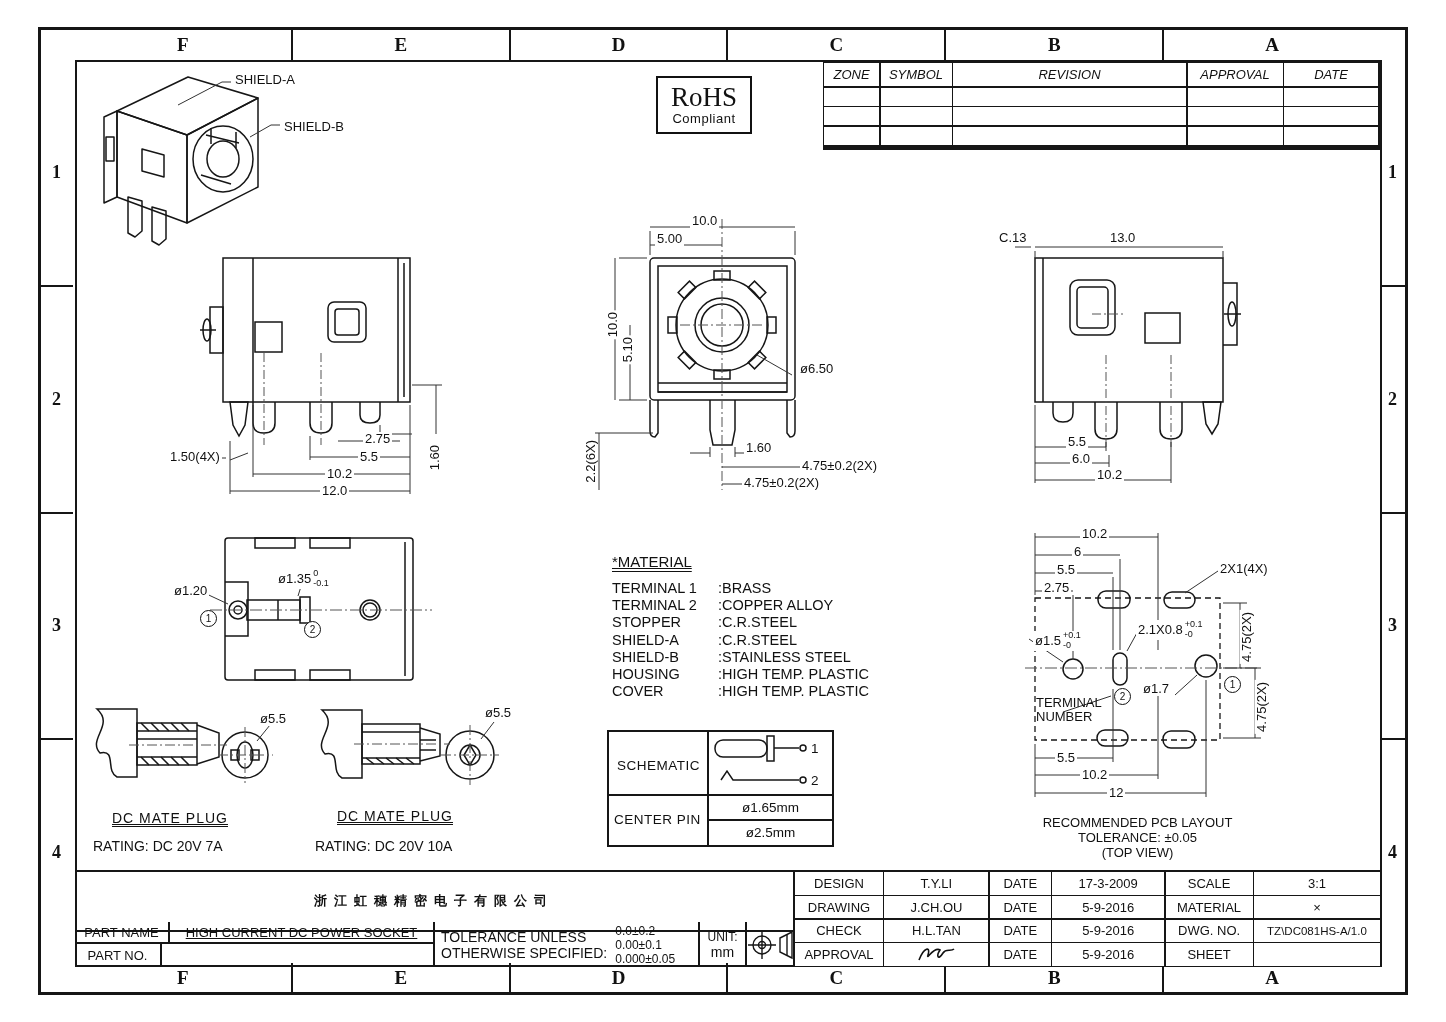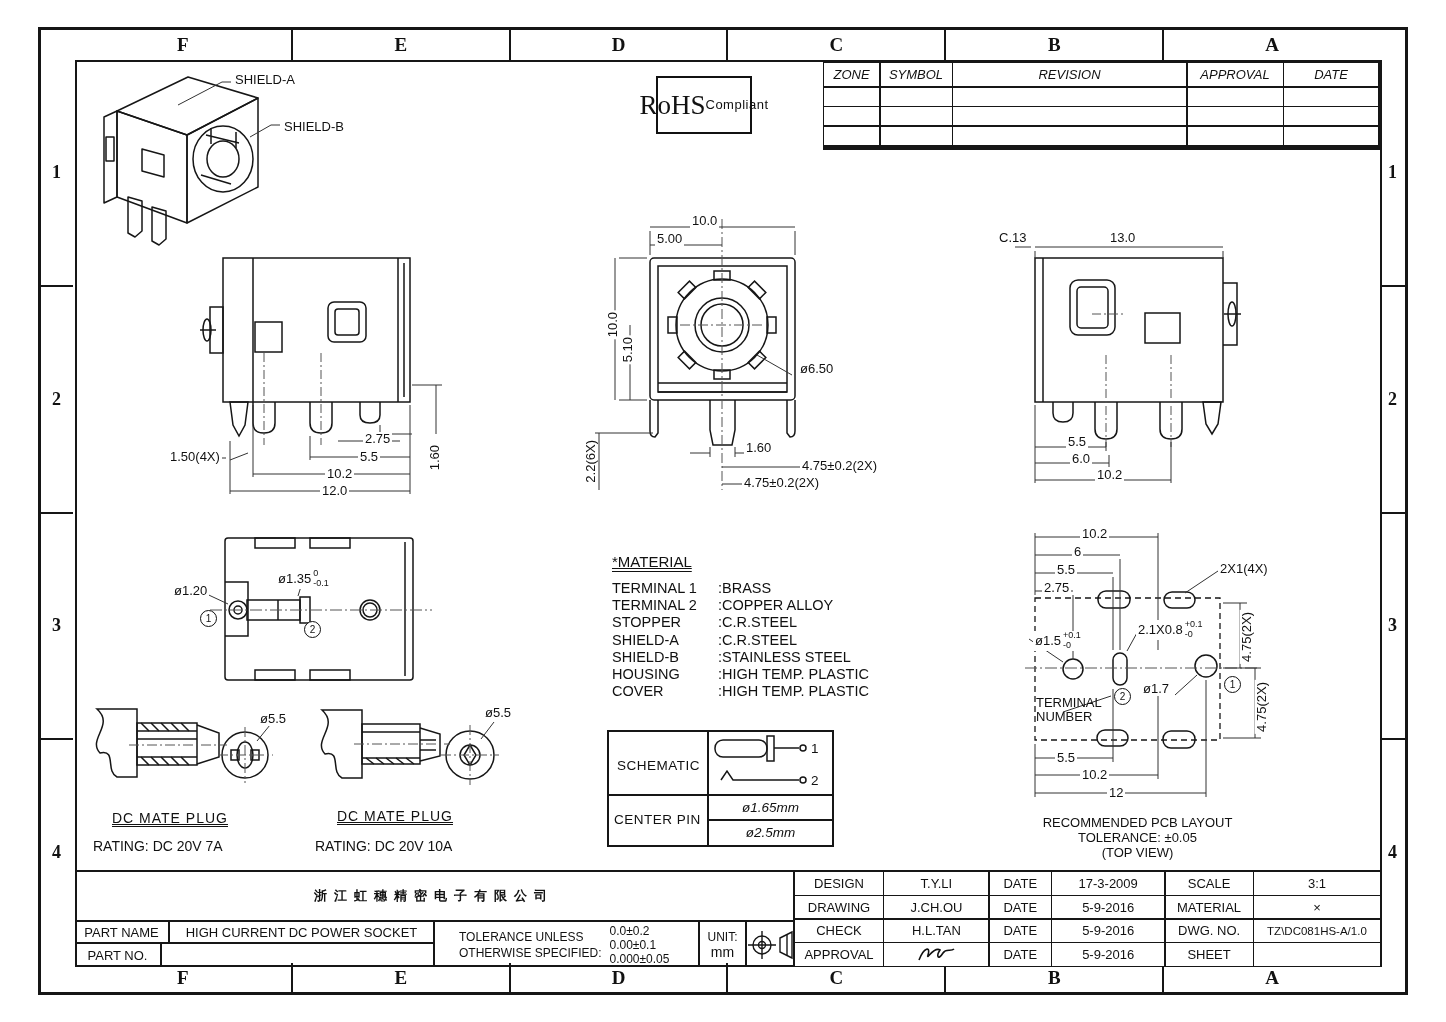--- a/index.html
+++ b/index.html
@@ -19,21 +19,21 @@
   
   .dim{position:absolute;font-size:13px;line-height:1.05;background:#fff;padding:0 2px;white-space:nowrap;}
   .vdim{position:absolute;font-size:13px;line-height:1.05;background:#fff;white-space:nowrap;
         writing-mode:vertical-rl;transform:rotate(180deg);padding:2px 0;}
   .circ{position:absolute;width:15px;height:15px;border:1.4px solid #111;border-radius:50%;
         display:flex;align-items:center;justify-content:center;font-size:10px;background:#fff;}
   .tolwrap{display:inline-flex;align-items:center;gap:2px;}
   .stk{display:inline-flex;flex-direction:column;font-size:9px;line-height:1.1;}
   
   .rohs{position:absolute;left:656px;top:76px;width:92px;height:54px;border:2px solid #111;
-        display:flex;flex-direction:row;align-items:center;justify-content:center;}
+        display:flex;flex-direction:column;align-items:center;justify-content:center;}
   .rohs .t1{font-family:"Liberation Serif",serif;font-size:27px;line-height:1;}
   .rohs .t2{font-size:13px;line-height:1.2;letter-spacing:0.5px;}
   
   .rev{position:absolute;left:823px;top:62px;width:557px;height:86px;background:#161616;
        display:grid;grid-template-columns:55px 71px 233px 95px 94px;grid-template-rows:23px 18px 18px 18px;
        gap:1.5px;border:1.5px solid #161616;}
   .rev div{background:#fff;display:flex;align-items:center;justify-content:center;font-size:13px;font-style:italic;}
   
   .material{position:absolute;left:612px;top:553px;width:330px;font-size:14.5px;}
   .material .hd{font-size:15px;text-decoration:underline double;margin-bottom:10px;}
@@ -41,27 +41,27 @@
   .material .row .n{width:106px;}
   
   .plugcap{position:absolute;font-size:14px;}
   .plugcap.u{text-decoration:underline double;letter-spacing:1px;}
   
   .schem{position:absolute;left:607px;top:730px;width:223px;height:113px;border:2px solid #161616;}
   .schem .lbl{position:absolute;font-size:13.5px;letter-spacing:0.5px;}
   .schem .line-v{position:absolute;left:98px;top:0;width:2px;height:113px;background:#161616;}
   .schem .line-h1{position:absolute;left:0;top:62px;width:223px;height:2px;background:#161616;}
   .schem .line-h2{position:absolute;left:98px;top:87px;width:125px;height:1.5px;background:#161616;}
-  .schem .val{position:absolute;left:100px;width:123px;text-align:center;font-size:13.5px;font-style:italic;}
+  .schem .val{position:absolute;left:100px;width:123px;text-align:center;font-size:13.5px;}
   
   .pcbcap{position:absolute;left:1030px;width:215px;text-align:center;font-size:13px;line-height:15px;}
   
   .tblock{position:absolute;left:75px;top:870px;width:1305px;height:95px;border-top:2px solid #161616;box-sizing:border-box;}
   .tblock .cell{position:absolute;box-sizing:border-box;display:flex;align-items:center;justify-content:center;font-size:13px;}
-  .company{left:0;top:0;width:720px;height:50px;border-right:2px solid #161616;border-bottom:2px solid #161616;
+  .company{left:0;top:0;width:720px;height:60px;border-right:2px solid #161616;border-bottom:2px solid #161616;
            font-size:31px;font-weight:bold;letter-spacing:7px;}
   .tb-grid{position:absolute;left:720px;top:0;width:585px;height:95px;background:#161616;
       display:grid;grid-template-columns:88px 104px 61px 112px 87px 126px;grid-template-rows:22.5px 22.5px 22px 22.5px;gap:1.4px;}
   .tb-grid div{background:#fff;display:flex;align-items:center;justify-content:center;font-size:13px;overflow:hidden;}
   .tolcell{display:flex;align-items:center;}
   svg{position:absolute;overflow:visible;}
 </style>
 </head>
 <body>
 
@@ -471,26 +471,26 @@
   <div class="dim" style="left:1080px;top:768px;">10.2</div>
   <div class="dim" style="left:1107px;top:786px;">12</div>
   <div class="pcbcap" style="top:815px;">RECOMMENDED PCB LAYOUT</div>
   <div class="pcbcap" style="top:830px;">TOLERANCE: ±0.05</div>
   <div class="pcbcap" style="top:845px;">(TOP VIEW)</div>
 
   <div class="tblock">
     <div class="cell company">浙江虹穗精密电子有限公司</div>
 
     <div class="cell" style="left:0;top:50px;width:95px;height:22px;border-right:2px solid #161616;border-bottom:2px solid #161616;">PART NAME</div>
-    <div class="cell" style="left:95px;top:50px;width:265px;height:22px;border-right:2px solid #161616;border-bottom:2px solid #161616;">HIGH CURRENT DC POWER SOCKET</div>
+    <div class="cell" style="left:95px;top:50px;width:265px;height:22px;border-right:2px solid #161616;border-bottom:2px solid #161616;text-decoration:underline;">HIGH CURRENT DC POWER SOCKET</div>
     <div class="cell" style="left:0;top:72px;width:87px;height:23px;border-right:2px solid #161616;">PART NO.</div>
     <div class="cell" style="left:95px;top:72px;width:265px;height:23px;border-right:2px solid #161616;"></div>
 
     <div class="cell tolcell" style="left:360px;top:50px;width:265px;height:45px;border-right:2px solid #161616;justify-content:flex-start;">
-      <div style="padding-left:24px;font-size:12px;line-height:16px;">
+      <div style="padding-left:6px;font-size:14px;line-height:16px;">
         <div>TOLERANCE UNLESS</div>
         <div>OTHERWISE SPECIFIED:</div>
       </div>
       <div style="margin-left:8px;font-size:12px;line-height:14px;text-align:left;">
         <div>0.0±0.2</div>
         <div>0.00±0.1</div>
         <div>0.000±0.05</div>
       </div>
     </div>
 

